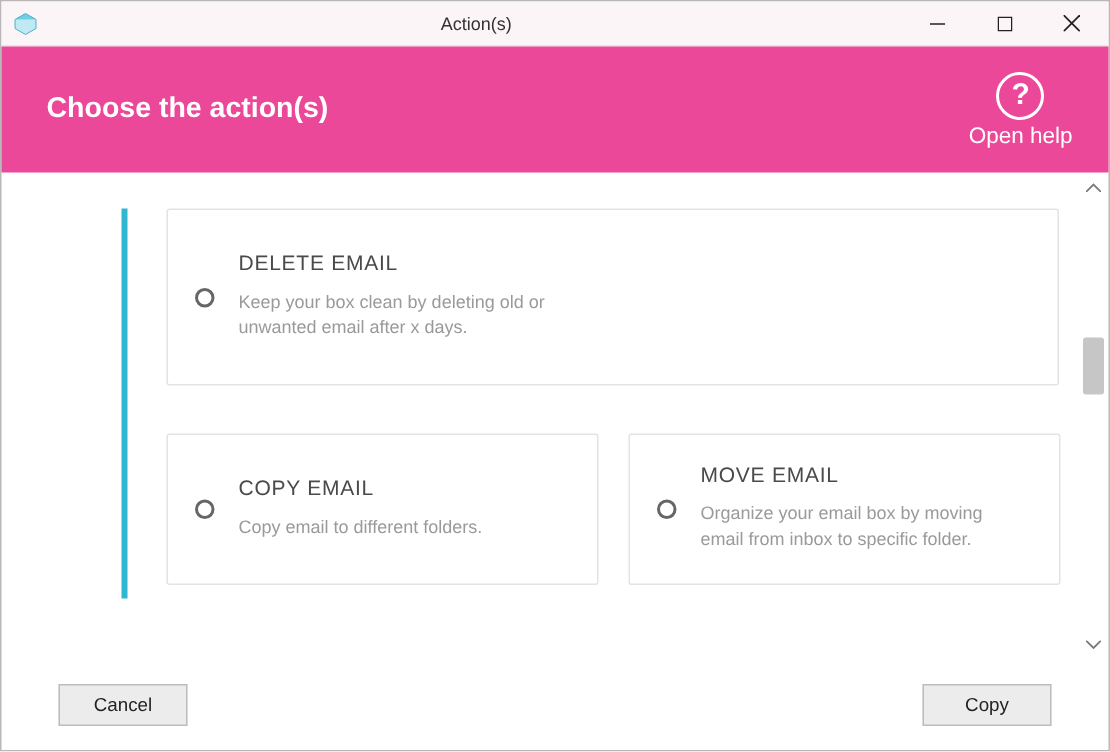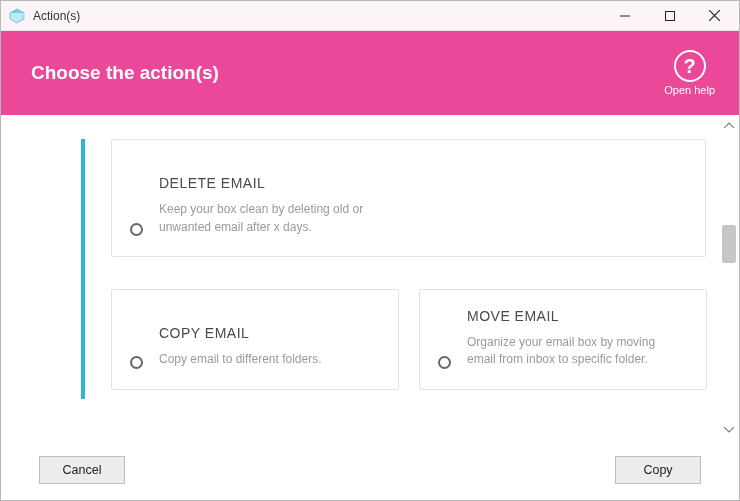--- a/index.html
+++ b/index.html
@@ -1,40 +1,40 @@
 <!DOCTYPE html>
 <html><head>
 <meta charset="utf-8">
 <style>
   * { box-sizing: border-box; margin: 0; padding: 0; }
   html, body { width: 740px; height: 501px; font-family: "Segoe UI", Arial, sans-serif; background: #fff; overflow: hidden; }
   .window { width: 740px; height: 501px; border: 1px solid #b8b8b8; display: flex; flex-direction: column; background: #fff; }
 
   
-  .titlebar { height: 30px; background: #fbf5f8; display: flex; align-items: center; padding: 0 2px 0 8px; border-bottom: 1px solid #e4e4e4; }
+  .titlebar { height: 30px; background: #fbf5f8; display: flex; align-items: center; padding: 0 2px 0 8px; border-bottom: 1px solid #e4e4e4; text-align: center; }
   .titlebar .app-icon { width: 16px; height: 16px; margin-right: 8px; display: inline-flex; align-items: center; justify-content: center; }
   .titlebar .title { font-size: 12px; color: #333; flex: 1; }
   .win-controls { display: flex; height: 100%; }
   .win-btn { width: 45px; height: 100%; display: flex; align-items: center; justify-content: center; color: #222; cursor: default; }
   .win-btn svg { stroke: #222; }
 
   
   .header { background: #ec4899; color: #fff; height: 84px; display: flex; align-items: center; justify-content: space-between; padding: 0 24px 0 30px; }
   .header h1 { font-size: 19px; font-weight: 600; }
   .help { display: flex; flex-direction: column; align-items: center; cursor: pointer; }
   .help-icon { width: 32px; height: 32px; border: 2.5px solid #fff; border-radius: 50%; display: flex; align-items: center; justify-content: center; font-size: 20px; font-weight: 600; margin-bottom: 2px; }
-  .help-label { font-size: 11px; }
+  .help-label { font-size: 15px; }
 
   
   .body { flex: 1; position: relative; overflow: hidden; }
   .content { position: absolute; left: 80px; top: 24px; right: 32px; bottom: 0; }
   .accent-bar { position: absolute; left: 0; top: 0; width: 4px; height: 260px; background: #2fb7cf; }
   .cards { position: absolute; left: 30px; right: 0; top: 0; }
 
-  .card { border: 1px solid #e3e3e3; border-radius: 2px; background: #fff; padding: 18px 20px 20px 18px; display: flex; align-items: flex-end; }
+  .card { border: 1px solid #e3e3e3; border-radius: 2px; background: #fff; padding: 18px 20px 20px 18px; display: flex; align-items: center; }
   .card-wide { width: 595px; min-height: 118px; margin-bottom: 32px; }
   .card-half { width: 288px; min-height: 100px; }
   .row2 { display: flex; gap: 20px; }
 
   .radio { width: 13px; height: 13px; border: 2px solid #666; border-radius: 50%; flex: 0 0 auto; margin-top: 3px; margin-right: 16px; cursor: pointer; }
   .card-text { flex: 1; }
   .card-title { font-size: 14px; letter-spacing: 0.5px; color: #4a4a4a; font-weight: 500; margin-bottom: 10px; }
   .card-desc { font-size: 12px; color: #9a9a9a; line-height: 1.45; max-width: 210px; }
 
   

